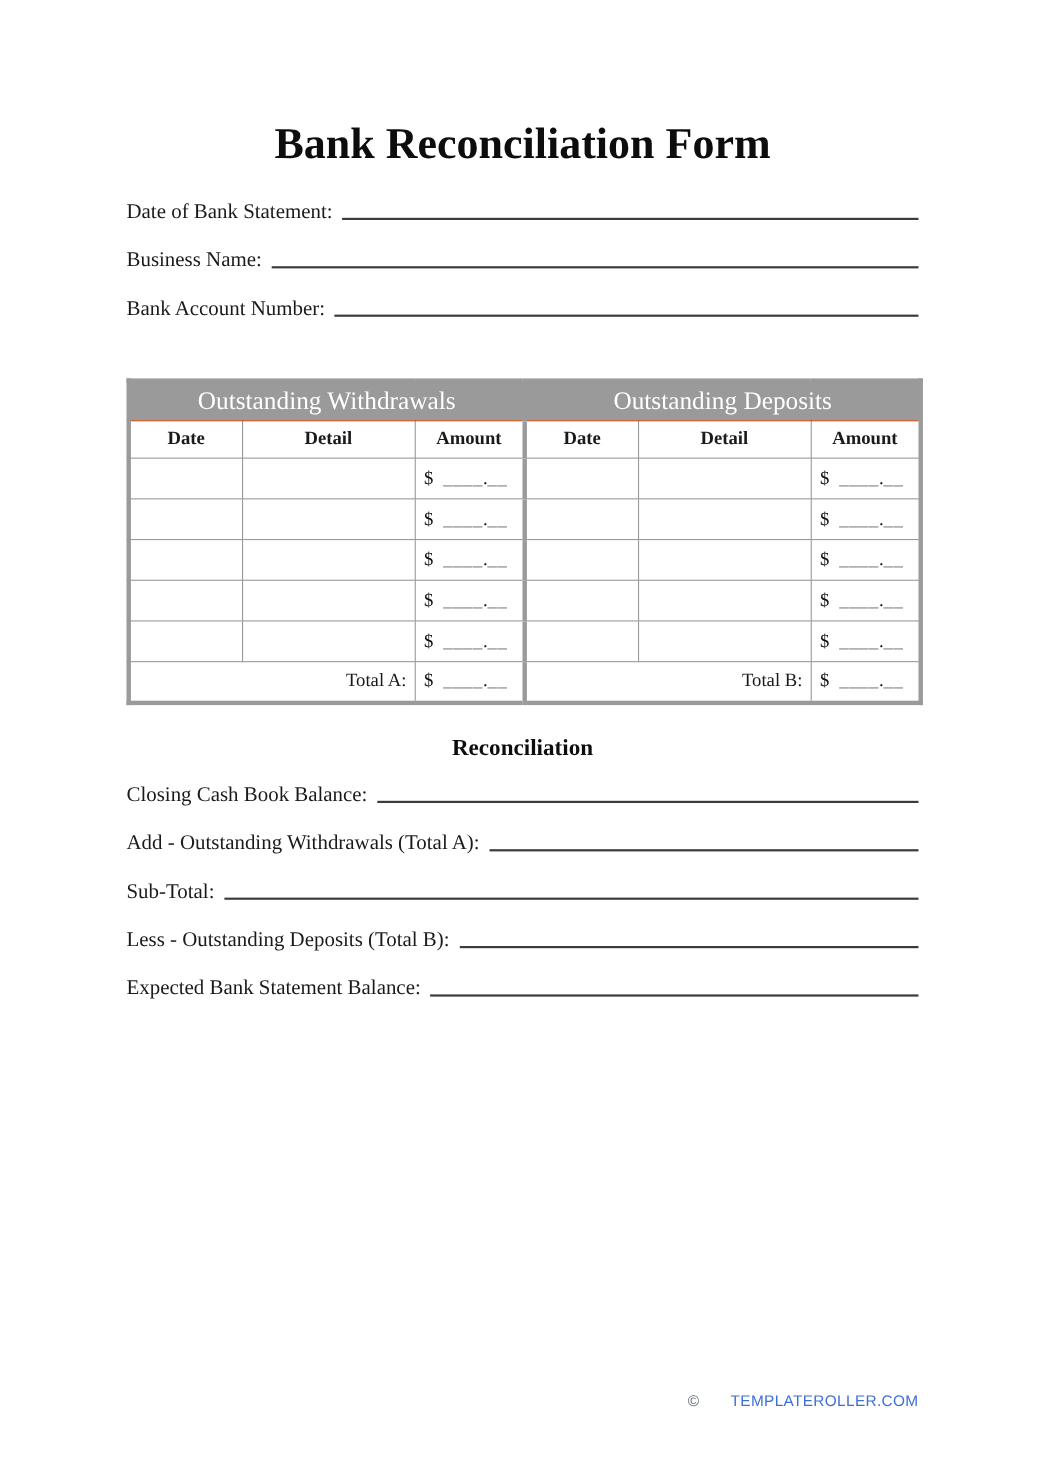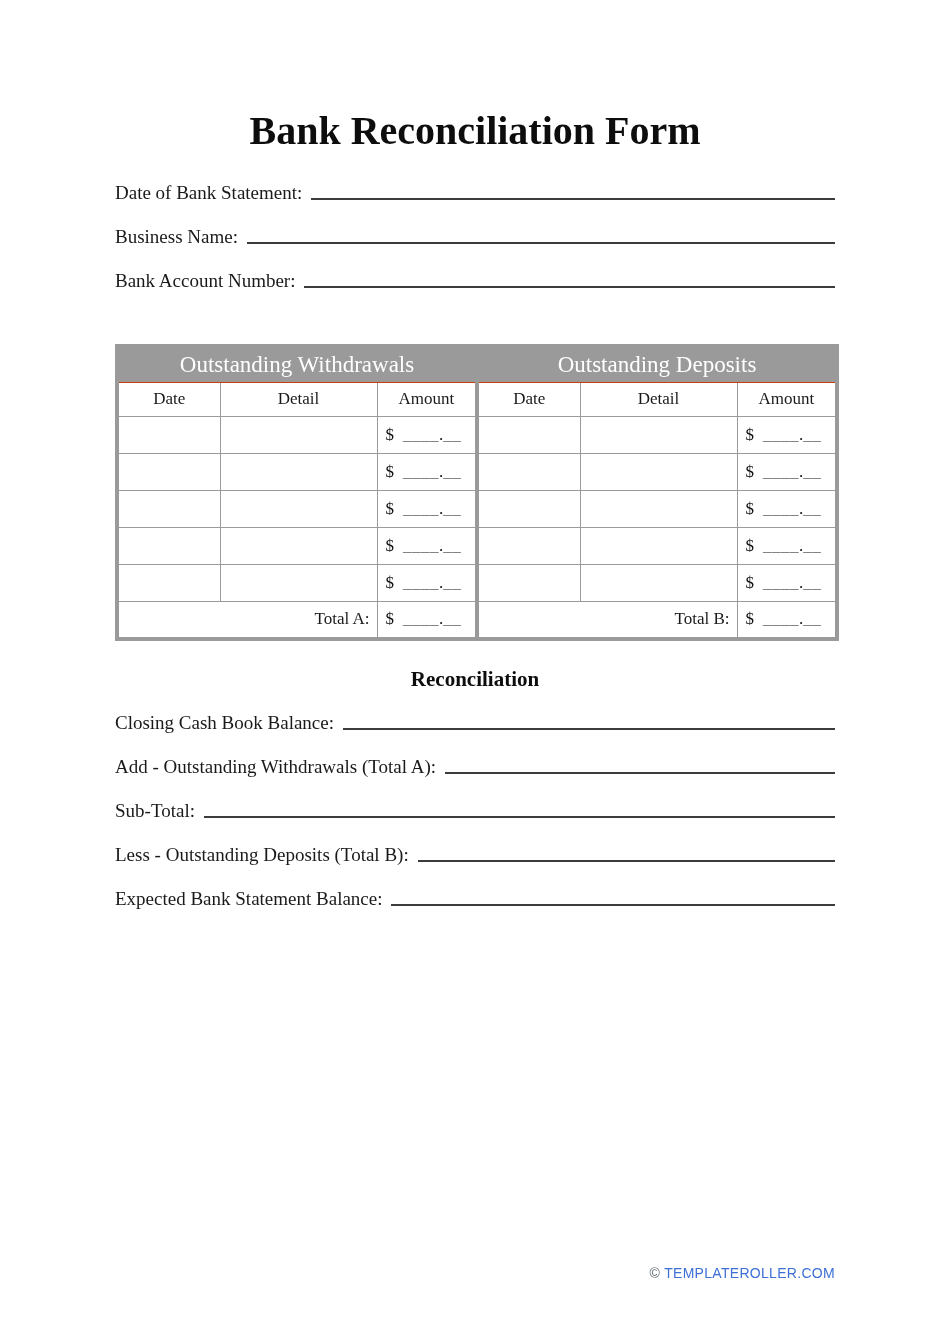--- a/index.html
+++ b/index.html
@@ -61,21 +61,21 @@
   tr.band-row th {
     background: #9a9a9a;
     color: #ffffff;
     font-weight: normal;
     font-size: 23px;
     text-align: center;
     border: 1px solid #c2410c;
   }
   tr.head-row { height: 34px; }
   tr.head-row th {
-    font-weight: normal;
+    font-weight: bold;
     text-align: center;
     border: 1px solid #9a9a9a;
     background: #ffffff;
   }
   tr.data-row { height: 37px; }
   tr.data-row td { border: 1px solid #9a9a9a; }
   tr.total-row { height: 38px; }
   tr.total-row td { border: 1px solid #9a9a9a; }
 
   td.mid, th.mid { border-left: 4px solid #9a9a9a !important; }
@@ -105,21 +105,21 @@
   
   .footer {
     position: absolute;
     top: 1265px;
     right: 115px;
     font-family: "Liberation Sans", sans-serif;
     font-size: 14px;
     letter-spacing: 0.3px;
   }
   .footer .copy { color: #5f6b76; }
-  .footer .site-link { color: #3d6fd6; text-decoration: none; cursor: pointer; }
+  .footer .site-link { color: #3d6fd6; text-decoration: none; cursor: pointer; margin-left: 24px; }
 </style>
 </head>
 <body>
 
 <div class="page">
   <div class="content">
 
     <h1 class="title">Bank Reconciliation Form</h1>
 
     <div class="fields fields-account">

